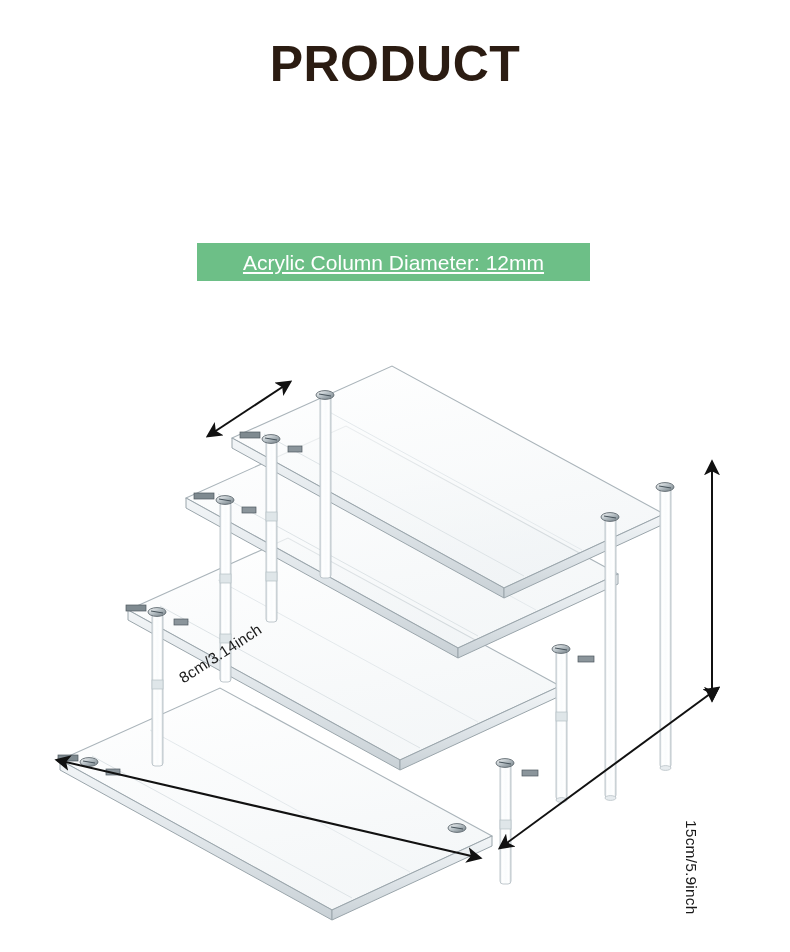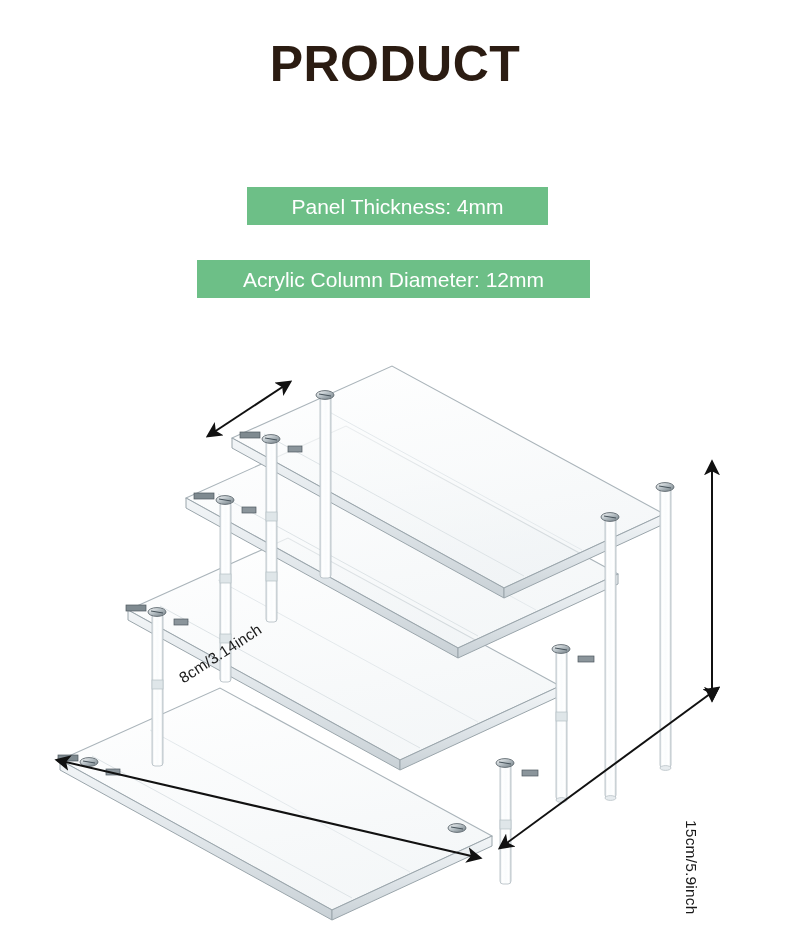--- a/index.html
+++ b/index.html
@@ -50,22 +50,22 @@
     white-space: nowrap;
     display: flex;
     align-items: center;
     justify-content: center;
   }
   #badge-thickness {
     left: 247px; top: 187px;
     width: 301px; height: 38px;
   }
   #badge-diameter {
-    left: 197px; top: 260px;
-    width: 393px; height: 38px;
+    left: 197px; top: 243px;
+    width: 393px; height: 38px; text-decoration: underline;
   }
 
   
   #stage {
     position: absolute;
     left: 0; top: 320px;
     width: 790px; height: 632px;
   }
   #stage svg { display: block; }
 
@@ -81,23 +81,20 @@
 </style>
 </head>
 <body>
 
 <div id="page">
 
   <div class="title-block">
     <span class="title-line">PRODUCT</span>
   </div>
 
-  <div class="badge" id="badge-thickness">
-    <span>Panel Thickness: 4mm</span>
-  </div>
   <div class="badge" id="badge-diameter">
     <span>Acrylic Column Diameter: 12mm</span>
   </div>
 
   <div id="stage">
 
     <svg width="790" height="632" viewBox="0 0 790 632">
       <defs>
 
         <linearGradient id="glassTop" x1="0" y1="0" x2="0.35" y2="1">

